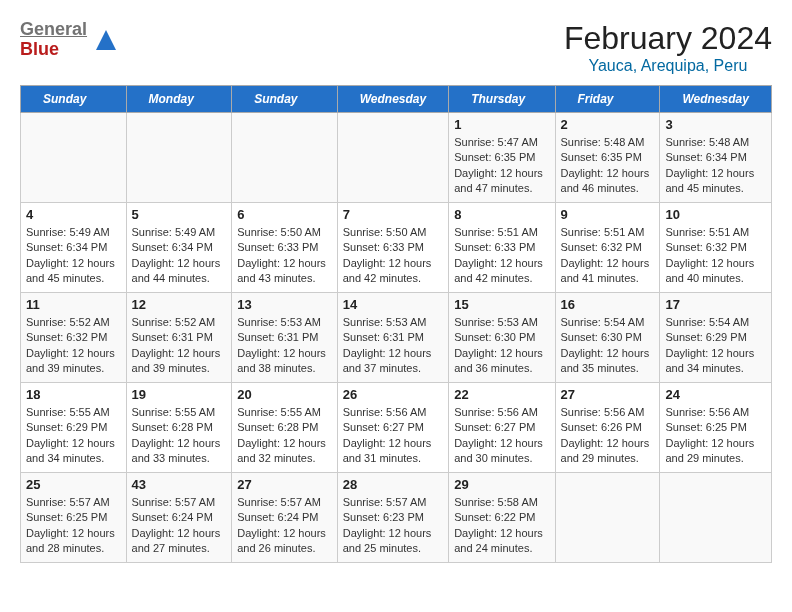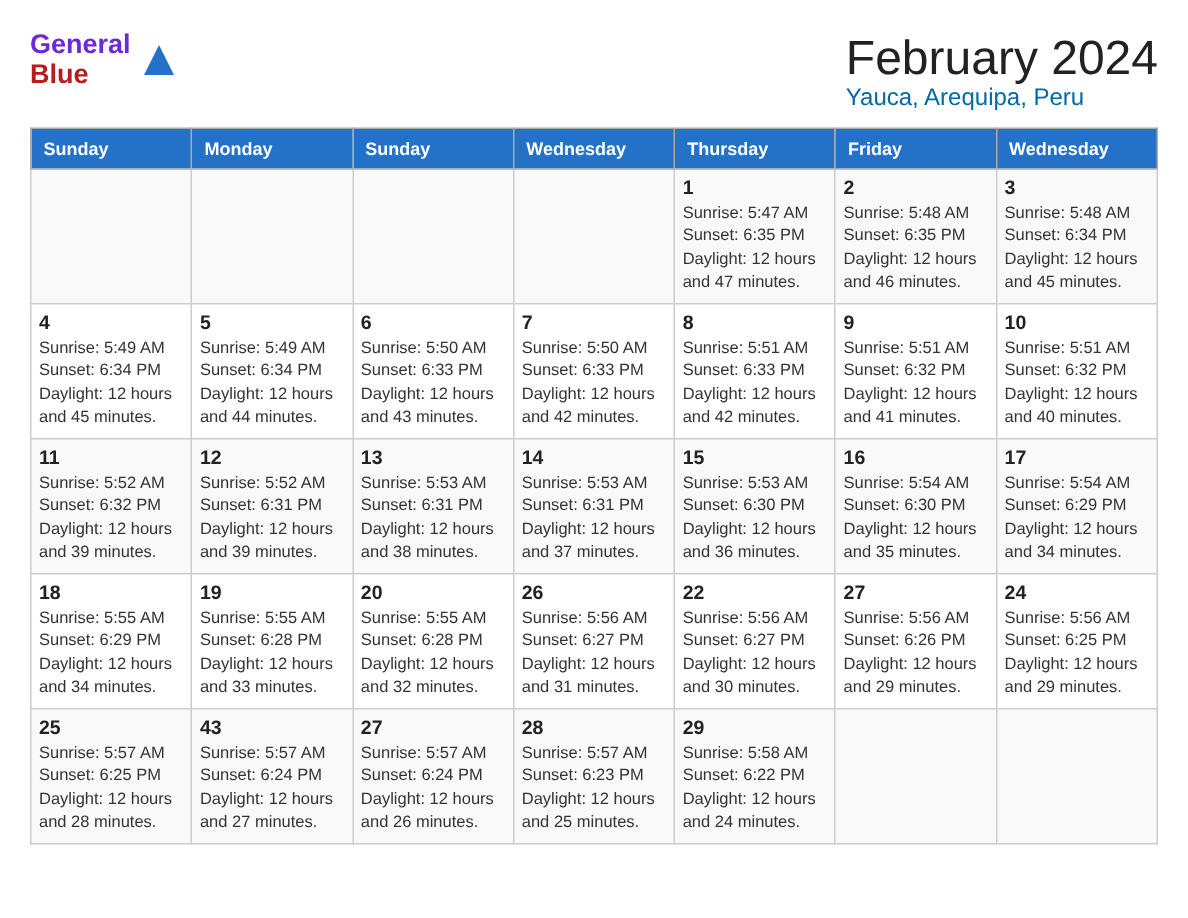--- a/index.html
+++ b/index.html
@@ -20,53 +20,54 @@
       display: flex;
       align-items: center;
     }
     .logo-text {
       display: flex;
       flex-direction: column;
       font-size: 18px;
       font-weight: bold;
       line-height: 1.1;
     }
-    .logo-text .general { color: #6d28d9; }
+    .logo-text .general { color: #737373; text-decoration: underline; }
     .logo-text .blue { color: #b91c1c; }
     .logo-icon {
       width: 30px;
       height: 30px;
       margin-left: 4px;
     }
     .title-block {
-      text-align: left;
+      text-align: center;
     }
     .title-block h1 {
       font-size: 32px;
       font-weight: normal;
       color: #222;
     }
     .title-block h2 {
       font-size: 16px;
       font-weight: normal;
       color: #0369a1;
     }
     .calendar {
       width: 100%;
       border-collapse: collapse;
       font-size: 11px;
     }
     .calendar thead tr th {
       background-color: #2471c8;
       color: #fff;
-      padding: 6px 8px;
+      padding: 6px 22px;
       text-align: left;
       font-size: 12px;
       font-weight: bold;
       border: 1px solid #aaa;
+      font-style: italic;
     }
     .calendar tbody tr td {
       border: 1px solid #ccc;
       vertical-align: top;
       padding: 4px 5px;
       width: 107px;
       min-height: 80px;
       height: 90px;
     }
     .calendar tbody tr:nth-child(odd) td {

